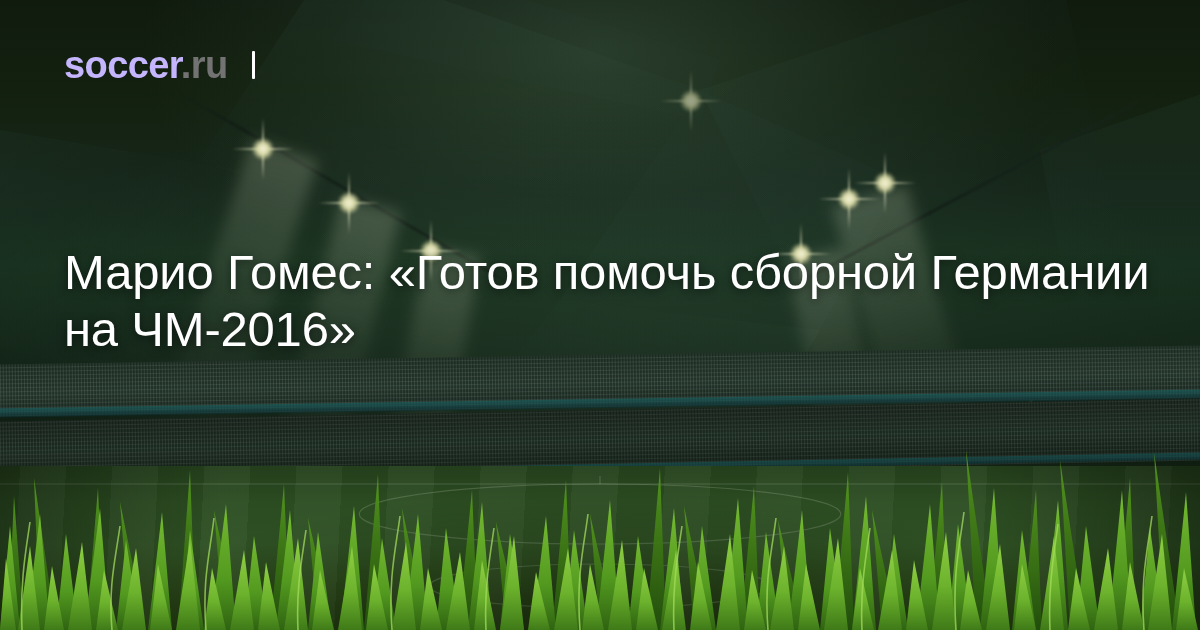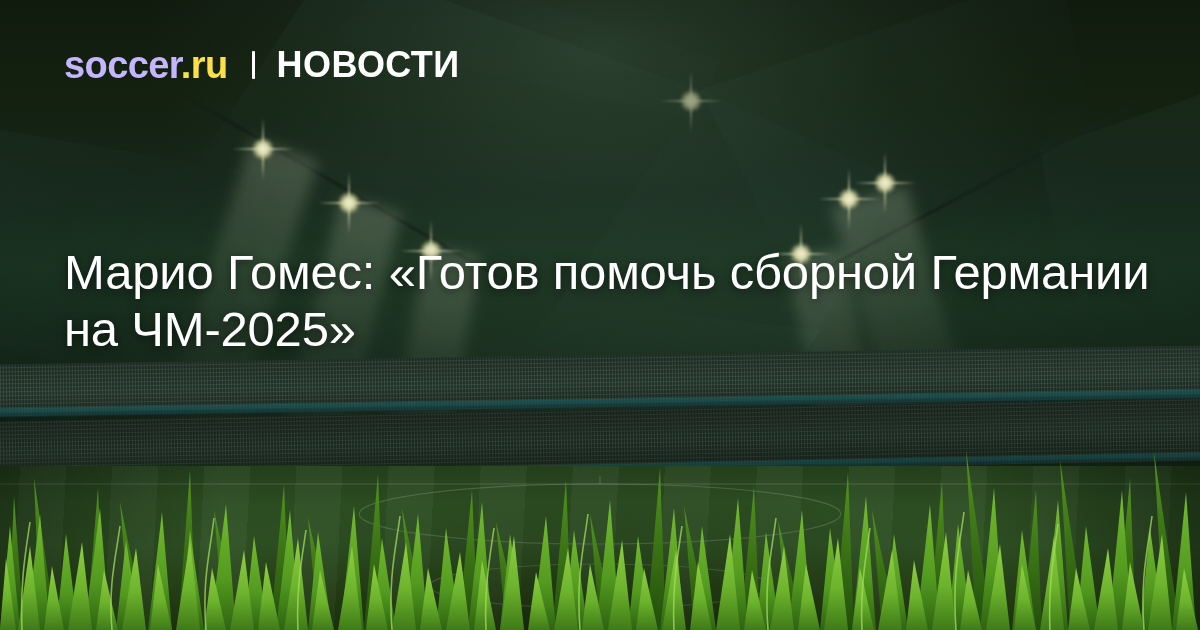--- a/index.html
+++ b/index.html
@@ -161,21 +161,21 @@
   .header {
     position:absolute; left:64px; top:46px;
     display:flex; align-items:center; gap:0;
     z-index:20;
   }
   .logo {
     font-size:38px; font-weight:bold; letter-spacing:-0.6px;
     line-height:1; white-space:nowrap;
   }
   .logo .part-soccer { color:#c4b5fd; }
-  .logo .part-ru     { color:#fde047; }
+  .logo .part-ru     { color:#737373; }
 
   .sep {
     width:3px; height:28px;
     background:#ffffff;
     margin:0 22px 0 24px;
     border-radius:1px;
   }
   .section {
     color:#ffffff;
     font-size:36px; font-weight:bold;
@@ -451,18 +451,17 @@
         <path d="M1144,200 C1140,148 1148,118 1152,86"></path>
       </g>
     </svg>
   </div>
 
   <div class="header">
     <div class="logo">
       <span class="part-soccer">soccer</span><span class="part-ru">.ru</span>
     </div>
     <div class="sep"></div>
-    <div class="section">НОВОСТИ</div>
-  </div>
-
-  <h1 class="headline">Марио Гомес: «Готов помочь сборной Германии на ЧМ-2025»</h1>
+  </div>
+
+  <h1 class="headline">Марио Гомес: «Готов помочь сборной Германии на ЧМ-2016»</h1>
 
 </div>
 
 </body></html>

